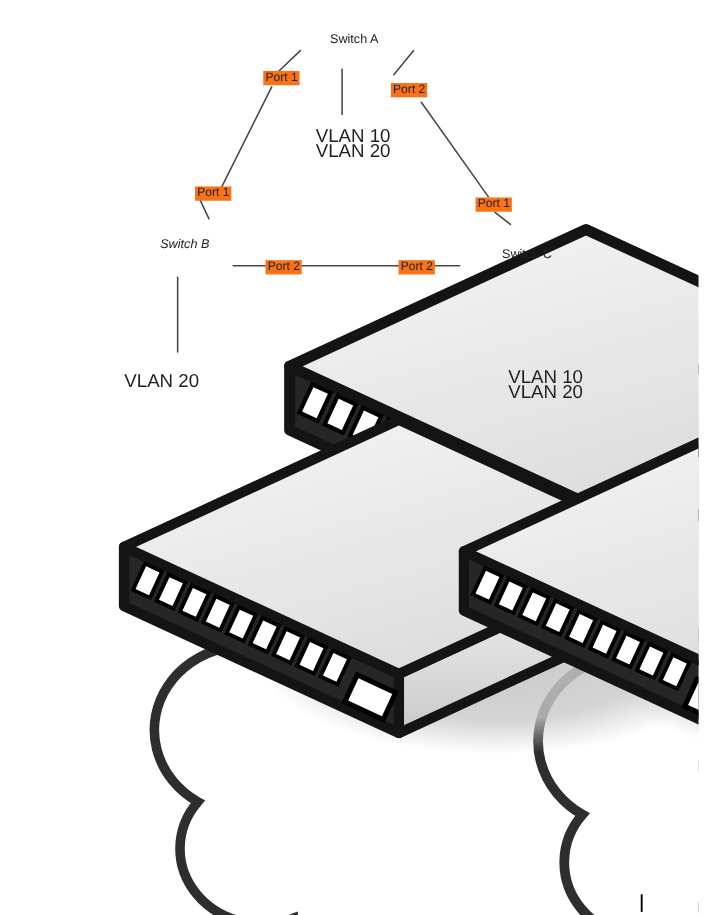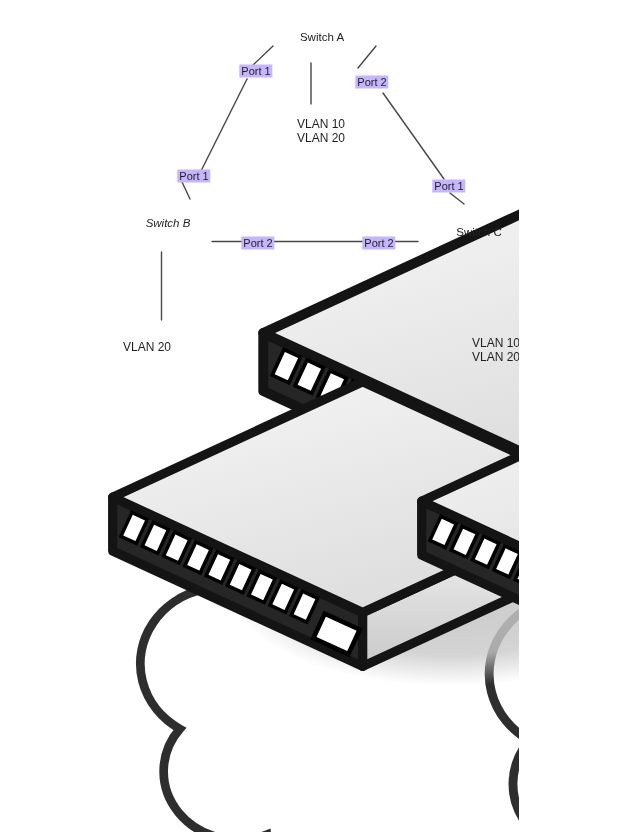--- a/index.html
+++ b/index.html
@@ -2,46 +2,46 @@
 <html><head>
 <meta charset="utf-8">
 <style>
   html, body {
     margin: 0;
     padding: 0;
     background: #ffffff;
   }
   .stage {
     position: relative;
-    width: 519px;
+    width: 635px;
     height: 832px;
     background: #ffffff;
     font-family: "Liberation Sans", sans-serif;
     overflow: hidden;
   }
   .layer {
     position: absolute;
     left: 0;
     top: 0;
   }
   .lbl {
     position: absolute;
     transform: translate(-50%, -50%);
     font-size: 11px;
     line-height: 13px;
     color: #1f1f1f;
     white-space: nowrap;
     text-align: center;
   }
   .port-lbl {
-    background: #c4b5fd;
+    background: #f97316;
     padding: 0 2px;
   }
   .cloud-lbl {
-    font-size: 12px;
+    font-size: 17px;
     line-height: 14px;
   }
   .switch-lbl {
     font-size: 11.5px;
     color: #222222;
   }
 </style>
 </head>
 <body>
 

